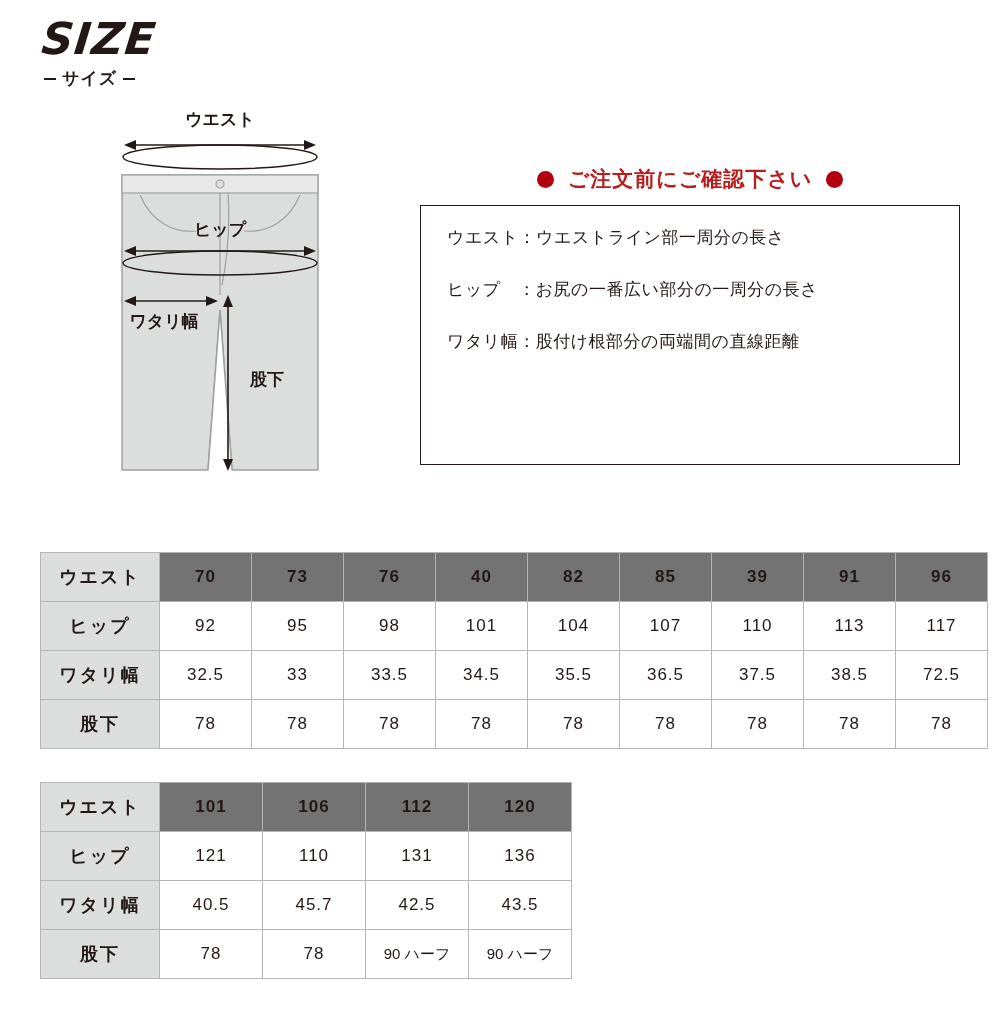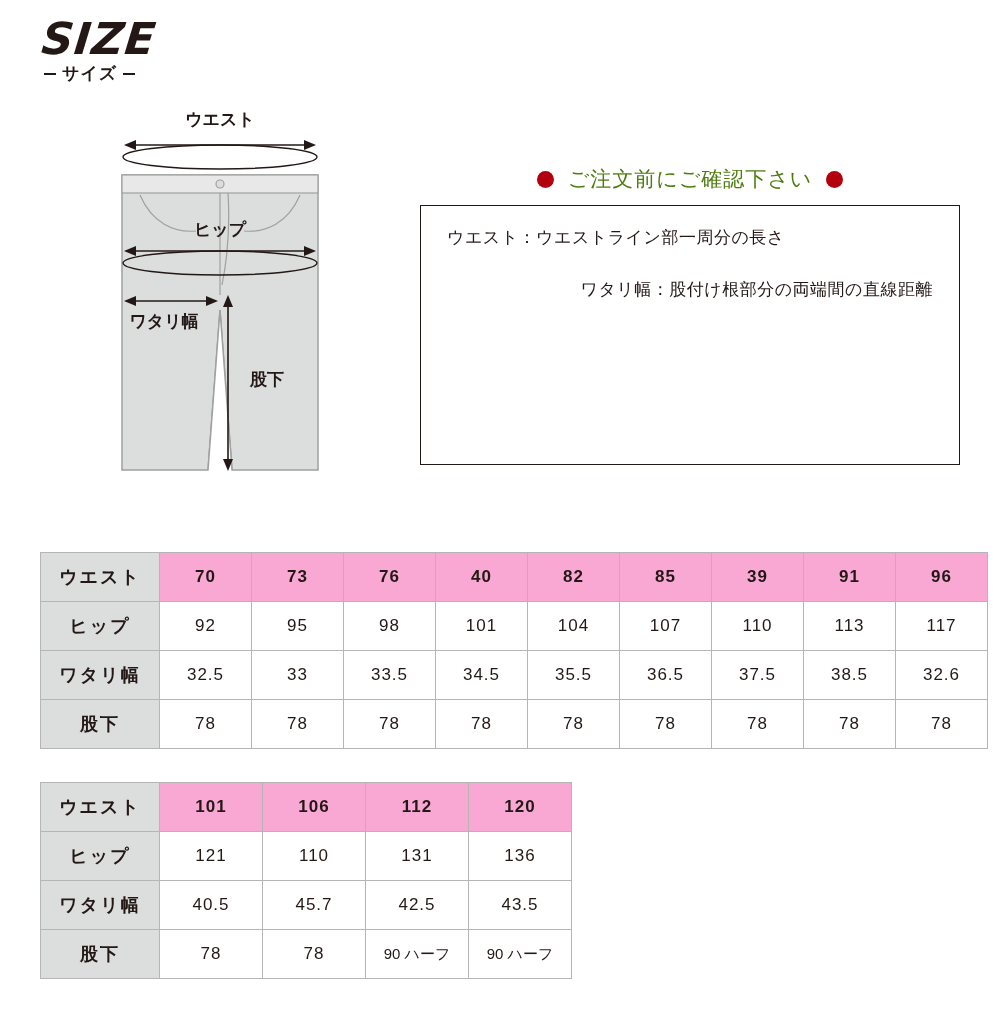--- a/index.html
+++ b/index.html
@@ -31,20 +31,21 @@
     letter-spacing: 1px;
     line-height: 46px;
     color: #231815;
     font-style: italic;
     transform: skewX(-6deg);
     display: block;
   }
   .header-sub-wrap {
     display: flex;
     align-items: center;
+    margin-top: 5px;
     margin-left: 2px;
     width: 140px;
   }
   .header-sub-line {
     flex: 0 0 12px;
     height: 2px;
     background: #231815;
   }
   .header-sub {
     font-size: 17px;
@@ -69,23 +70,23 @@
     position: absolute;
     left: 420px;
     top: 165px;
     width: 540px;
   }
   .notice-heading {
     display: flex;
     align-items: center;
     justify-content: center;
     gap: 14px;
-    color: #4d7c0f;
+    color: #b91c1c;
     font-size: 21px;
-    font-weight: normal;
+    font-weight: bold;
     letter-spacing: 1px;
     margin-bottom: 12px;
   }
   .dot {
     width: 17px;
     height: 17px;
     border-radius: 50%;
     background: #b3000f;
     display: inline-block;
     flex: 0 0 auto;
@@ -97,21 +98,21 @@
     height: 260px;
     margin-top: 8px;
   }
   .notice-line {
     font-size: 17px;
     line-height: 24px;
     letter-spacing: 0.5px;
     margin: 0 0 28px 0;
     white-space: nowrap;
   }
-  .notice-line:last-child { margin-bottom: 0; text-align: right; }
+  .notice-line:last-child { margin-bottom: 0; }
 
   
   table {
     border-collapse: collapse;
     position: absolute;
     table-layout: fixed;
   }
   table td {
     border: 1px solid #b5b5b6;
     height: 46px;
@@ -121,21 +122,21 @@
     color: #231815;
     letter-spacing: 1px;
   }
   td.rowhead {
     background: #dcdddd;
     font-weight: bold;
     font-size: 18px;
     width: 116px;
     letter-spacing: 2px;
   }
-  tr.headrow td { background: #f9a8d4; font-weight: bold; }
+  tr.headrow td { background: #737373; font-weight: bold; }
   tr.headrow td.rowhead { background: #dcdddd; }
 
   #table-main { left: 40px; top: 552px; width: 920px; }
   #table-main td:not(.rowhead) { width: 89px; }
 
   #table-extra { left: 40px; top: 782px; width: 516px; }
   #table-extra td:not(.rowhead) { width: 100px; }
 
   .half-note { font-size: 15px; letter-spacing: 0; }
 </style>
@@ -206,20 +207,21 @@
 </div>
 
 <div class="notice">
   <div class="notice-heading">
     <span class="dot"></span>
     <span>ご注文前にご確認下さい</span>
     <span class="dot"></span>
   </div>
   <div class="notice-box">
     <p class="notice-line">ウエスト：ウエストライン部一周分の長さ</p>
+    <p class="notice-line">ヒップ　：お尻の一番広い部分の一周分の長さ</p>
     <p class="notice-line">ワタリ幅：股付け根部分の両端間の直線距離</p>
   </div>
 </div>
 
 <table id="table-main">
   <tbody>
     <tr class="headrow">
       <td class="rowhead">ウエスト</td>
       <td>70</td>
       <td>73</td>
@@ -246,21 +248,21 @@
     <tr>
       <td class="rowhead">ワタリ幅</td>
       <td>32.5</td>
       <td>33</td>
       <td>33.5</td>
       <td>34.5</td>
       <td>35.5</td>
       <td>36.5</td>
       <td>37.5</td>
       <td>38.5</td>
-      <td>32.6</td>
+      <td>72.5</td>
     </tr>
     <tr>
       <td class="rowhead">股下</td>
       <td>78</td>
       <td>78</td>
       <td>78</td>
       <td>78</td>
       <td>78</td>
       <td>78</td>
       <td>78</td>

